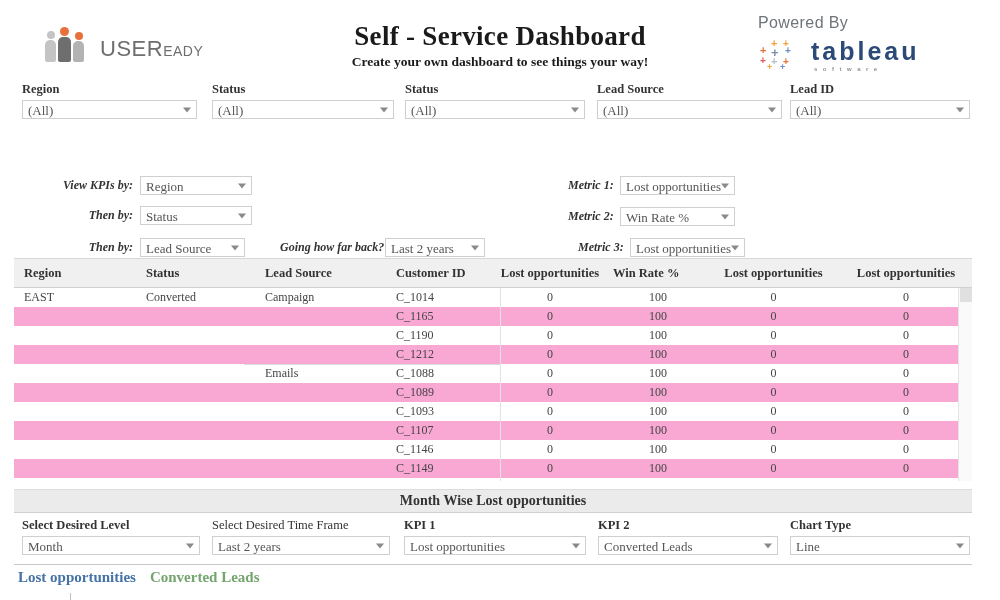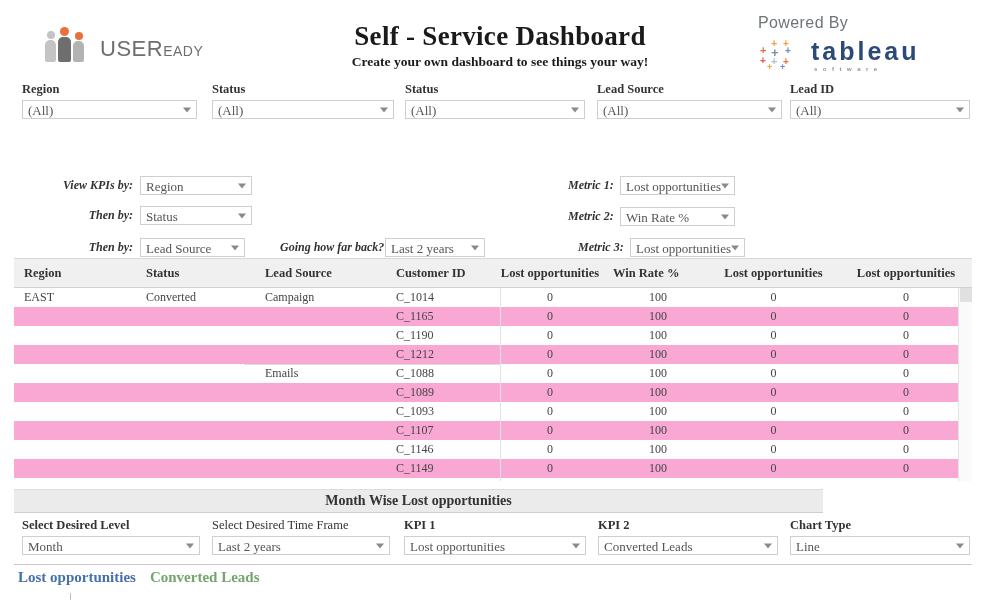--- a/index.html
+++ b/index.html
@@ -123,21 +123,21 @@
   .scrollbar {
     position: absolute; right: 0; top: 0; width: 14px; height: 193px;
     background: #fafafa; border-left: 1px solid #e4e4e4;
   }
   .scrollthumb {
     position: absolute; left: 1px; top: 0; width: 12px; height: 14px; background: #e0e0e0;
   }
 
   
   .monthbar {
-    position: absolute; left: 14px; top: 489px; width: 809px; height: 24px;
+    position: absolute; left: 14px; top: 489px; width: 958px; height: 24px;
     background: #ebebeb;
     display: flex; align-items: center; justify-content: center;
     border-top: 1px solid #dcdcdc; border-bottom: 1px solid #cfcfcf;
   }
   .monthbar span {
     font-family: "Liberation Serif", serif;
     font-size: 14px; font-weight: bold; color: #333;
   }
 
   

